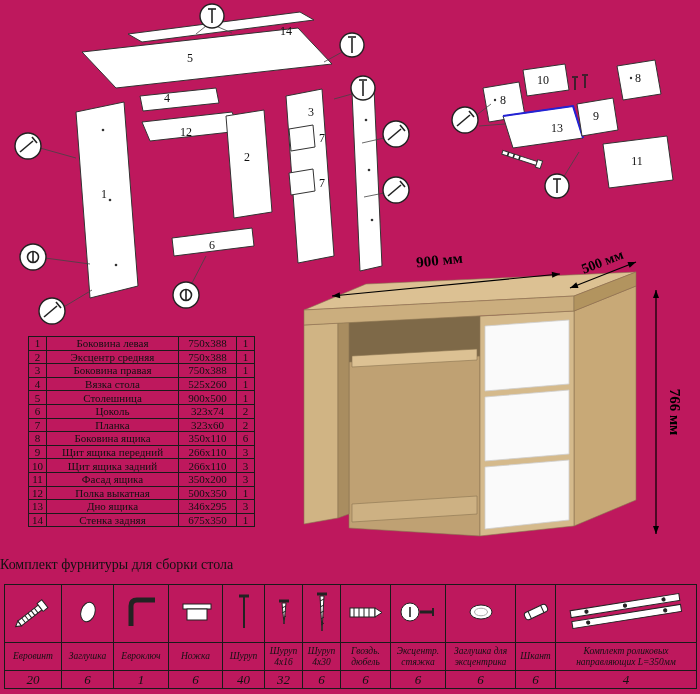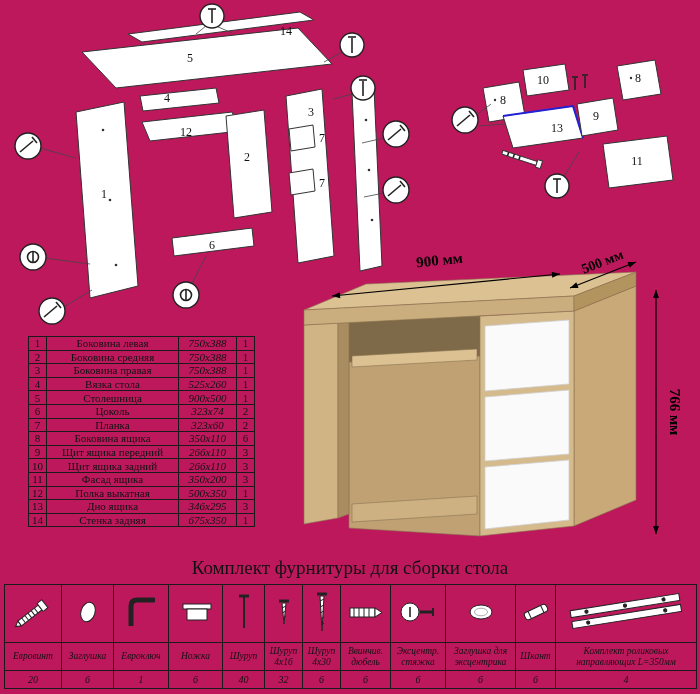--- a/index.html
+++ b/index.html
@@ -10,30 +10,30 @@
   svg text { font-family:"Liberation Serif", serif; }
 
   #diagram-desk   { position:absolute; left:0;   top:0;   }
   #diagram-drawer { position:absolute; left:445px; top:52px; }
   #desk-render    { position:absolute; left:252px; top:248px; }
 
   #parts-table { position:absolute; left:28px; top:336px; border-collapse:collapse; font-size:11px; }
   #parts-table td { border:1px solid #1a1a1a; padding:0 3px; height:13.6px; line-height:12px; white-space:nowrap; }
   .c-num  { width:18px;  text-align:center; }
   .c-name { width:132px; text-align:center; }
-  .c-size { width:58px;  text-align:center;font-style:italic; }
+  .c-size { width:58px;  text-align:center; }
   .c-qty  { width:18px;  text-align:center; }
 
-  #hw-title { position:absolute; left:0; top:557px; width:700px; text-align:center; font-size:19px; }
+  #hw-title { position:absolute; left:0; top:557px; width:700px; text-align:left; font-size:14px; }
 
   #hw-table { position:absolute; left:4px; top:584px; width:692px; border-collapse:collapse; table-layout:fixed;font-style:italic; }
   #hw-table td { border:1px solid #1a1a1a; text-align:center; vertical-align:middle; overflow:hidden; }
   .hw-icons td { height:58px; }
   .hw-names td { height:28px; font-size:9.5px; line-height:1.1; padding:1px; }
-  .hw-qty   td { height:18px; font-size:10px; }
+  .hw-qty   td { height:18px; font-size:13px; }
 
   .ln  { stroke:#444; stroke-width:0.8; }
   .pnl { fill:#ffffff; stroke:#333; stroke-width:1; }
   .co  { fill:#ffffff; stroke:#222; stroke-width:1.4; }
   .gl  { stroke:#222; stroke-width:1.6; fill:none; }
   .blu { stroke:#2323d6; stroke-width:2; fill:none; }
   .num { font-size:12px; fill:#111; }
 </style>
 </head>
 <body>
@@ -211,21 +211,21 @@
   <table id="parts-table">
     <tbody>
       <tr>
           <td class="c-num">1</td>
           <td class="c-name">Боковина левая</td>
           <td class="c-size">750x388</td>
           <td class="c-qty">1</td>
         </tr>
       <tr>
           <td class="c-num">2</td>
-          <td class="c-name">Боковина средняя</td>
+          <td class="c-name">Эксцентр средняя</td>
           <td class="c-size">750x388</td>
           <td class="c-qty">1</td>
         </tr>
       <tr>
           <td class="c-num">3</td>
           <td class="c-name">Боковина правая</td>
           <td class="c-size">750x388</td>
           <td class="c-qty">1</td>
         </tr>
       <tr>
@@ -466,21 +466,21 @@
         </td>
       </tr>
       <tr class="hw-names">
         <td>Евровинт</td>
         <td>Заглушка</td>
         <td>Евроключ</td>
         <td>Ножка</td>
         <td>Шуруп</td>
         <td>Шуруп 4x16</td>
         <td>Шуруп 4x30</td>
-        <td>Ввинчив. дюбель</td>
+        <td>Гвоздь. дюбель</td>
         <td>Эксцентр. стяжка</td>
         <td>Заглушка для эксцентрика</td>
         <td>Шкант</td>
         <td>Комплект роликовых направляющих L=350мм</td>
       </tr>
       <tr class="hw-qty">
         <td>20</td>
         <td>6</td>
         <td>1</td>
         <td>6</td>

